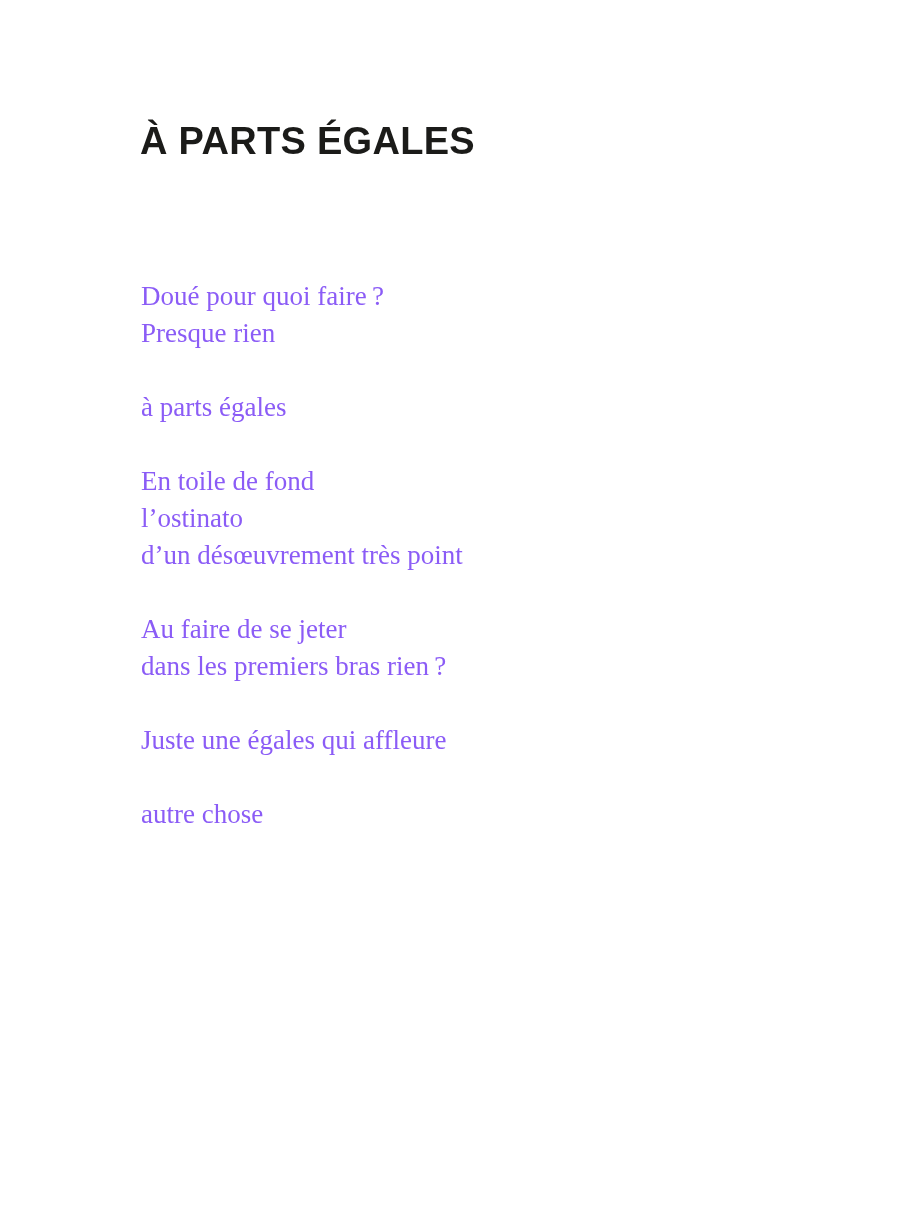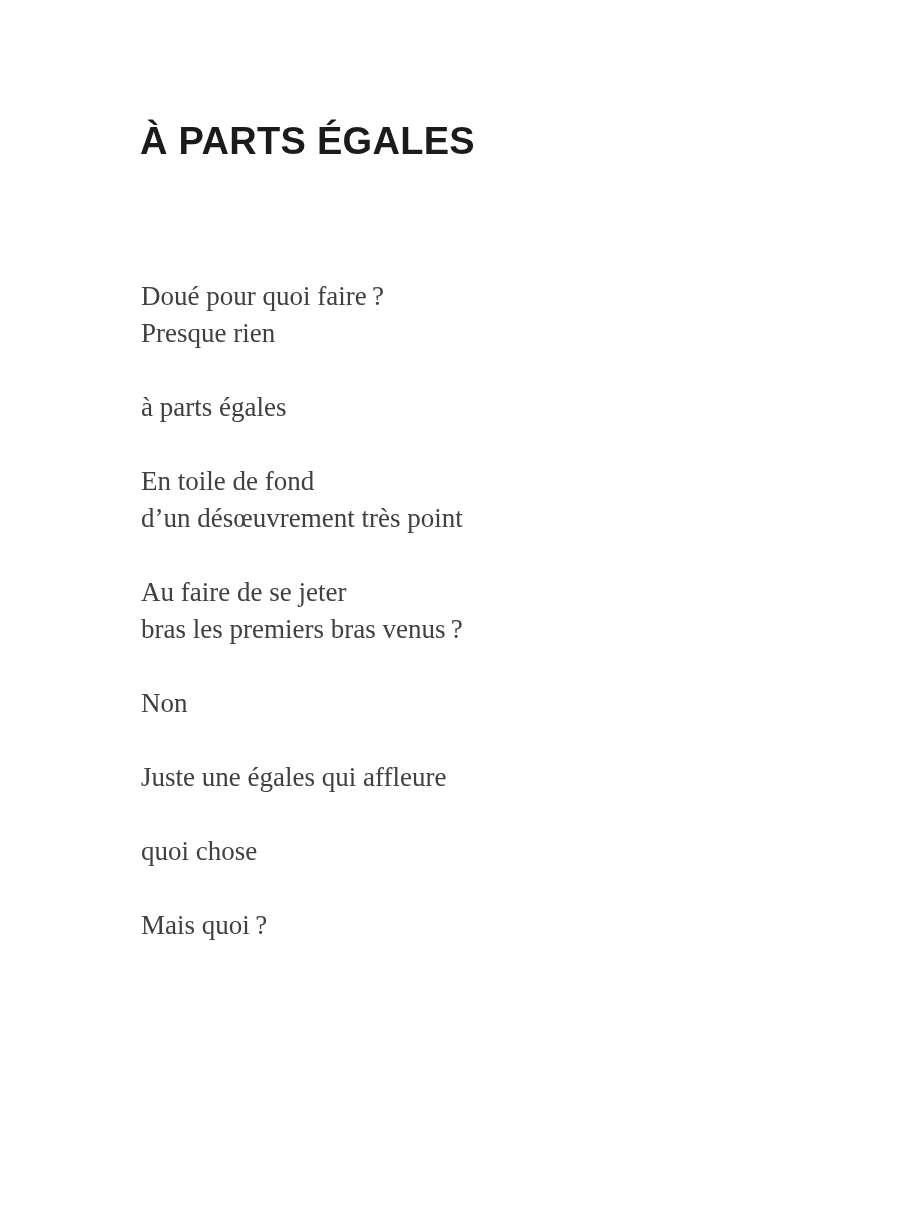--- a/index.html
+++ b/index.html
@@ -28,21 +28,21 @@
     color: #1b1b19;
     white-space: nowrap;
   }
   .poem-body {
     position: absolute;
     left: 141px;
     top: 278px;
     font-family: "Liberation Serif", "DejaVu Serif", serif;
     font-size: 27px;
     line-height: 37px;
-    color: #404040;
+    color: #8b5cf6;
   }
   .stanza {
     margin: 0 0 37px 0;
   }
   .stanza:last-child {
     margin-bottom: 0;
   }
   .poem-line {
     margin: 0;
     white-space: nowrap;
@@ -61,38 +61,35 @@
       <p class="poem-line">Doué pour quoi faire ?</p>
       <p class="poem-line">Presque rien</p>
     </div>
 
     <div class="stanza">
       <p class="poem-line">à parts égales</p>
     </div>
 
     <div class="stanza">
       <p class="poem-line">En toile de fond</p>
+      <p class="poem-line">l’ostinato</p>
       <p class="poem-line">d’un désœuvrement très point</p>
     </div>
 
     <div class="stanza">
       <p class="poem-line">Au faire de se jeter</p>
-      <p class="poem-line">bras les premiers bras venus ?</p>
+      <p class="poem-line">dans les premiers bras rien ?</p>
     </div>
 
     <div class="stanza">
-      <p class="poem-line">Non</p>
     </div>
 
     <div class="stanza">
       <p class="poem-line">Juste une égales qui affleure</p>
     </div>
 
     <div class="stanza">
-      <p class="poem-line">quoi chose</p>
+      <p class="poem-line">autre chose</p>
     </div>
 
-    <div class="stanza">
-      <p class="poem-line">Mais quoi ?</p>
-    </div>
 
   </div>
 </div>
 
 </body></html>

